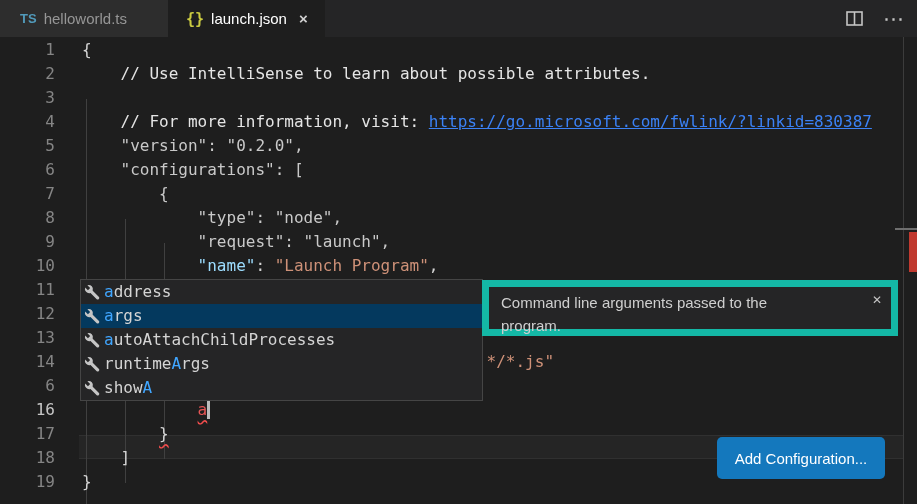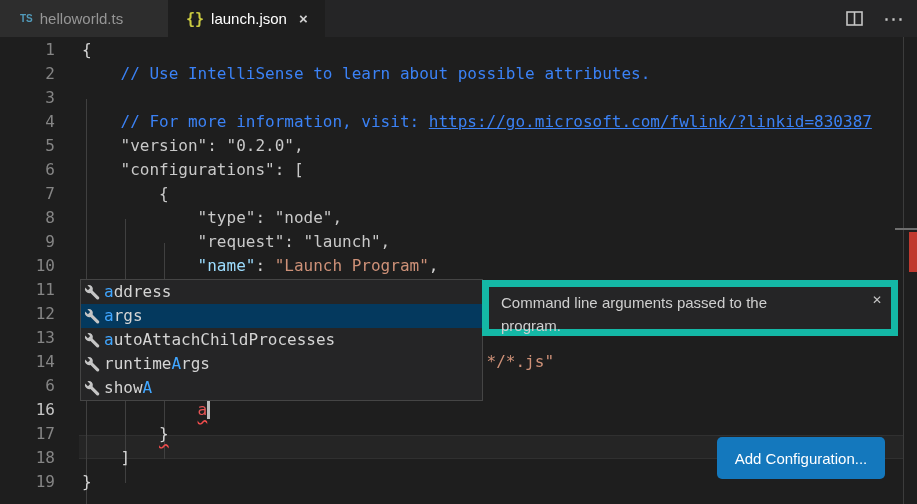--- a/index.html
+++ b/index.html
@@ -5,36 +5,36 @@
   html,body{margin:0;padding:0;background:#1e1e1e;}
   #app{position:relative;width:917px;height:504px;background:#1e1e1e;overflow:hidden;
        font-family:"Liberation Sans",sans-serif;}
 
   
   .tabbar{position:absolute;left:0;top:0;width:917px;height:37px;background:#252526;display:flex;}
   .tab{display:flex;align-items:center;height:37px;box-sizing:border-box;cursor:pointer;
        font-size:15px;padding:0 14px 0 20px;}
   .tab.inactive{background:#2d2d2d;color:#969696;width:168px;}
   .tab.active{background:#1e1e1e;color:#ffffff;width:157px;padding-left:18px;}
-  .ts-icon{color:#519aba;font-weight:bold;font-size:10px;margin-right:7px;}
+  .ts-icon{color:#519aba;font-weight:bold;font-size:13px;margin-right:7px;}
   .braces-icon{color:#cbcb41;font-weight:bold;font-size:15px;margin-right:7px;
                font-family:"DejaVu Sans Mono",monospace;}
   .tab-close{margin-left:12px;color:#d0d0d0;font-size:15px;font-weight:bold;}
   .tab-actions{margin-left:auto;display:flex;align-items:center;gap:20px;padding-right:12px;}
   .action-icon{color:#c5c5c5;display:flex;align-items:center;cursor:pointer;}
   .more-icon{font-size:21px;letter-spacing:1px;line-height:1;color:#c5c5c5;}
 
   
   .editor{position:absolute;left:0;top:37px;width:917px;height:467px;background:#1e1e1e;}
   .line{position:absolute;left:0;width:917px;height:24px;
         font:16px/24px "DejaVu Sans Mono",monospace;}
   .lnum{position:absolute;left:0;width:55px;text-align:right;color:#858585;}
   .lnum.active{color:#c6c6c6;}
   .code{position:absolute;left:82px;white-space:pre;color:#d4d4d4;}
-  .tok-comment{color:#3b82f6;}
+  .tok-comment{color:#e5e5e5;}
   .tok-comment-link{color:#3b82f6;text-decoration:underline;}
   .tok-gray{color:#c9c9c9;}
   .tok-plain{color:#d4d4d4;}
   .tok-key{color:#9cdcfe;}
   .tok-str{color:#ce9178;}
   .tok-error{color:#e45454;}
   .tok-squiggle,.tok-error{text-decoration-line:underline;text-decoration-style:wavy;
       text-decoration-color:#f14c4c;text-decoration-skip-ink:none;text-underline-offset:4px;}
   .cursor{display:inline-block;width:3px;height:19px;background:#bbbbbb;vertical-align:middle;margin-top:-3px;}
 

